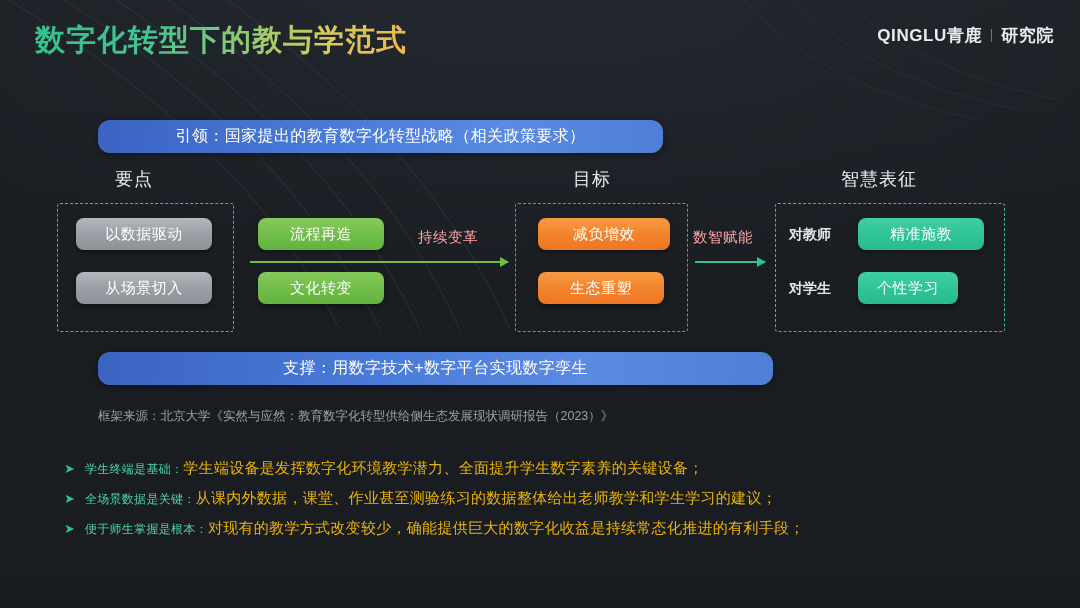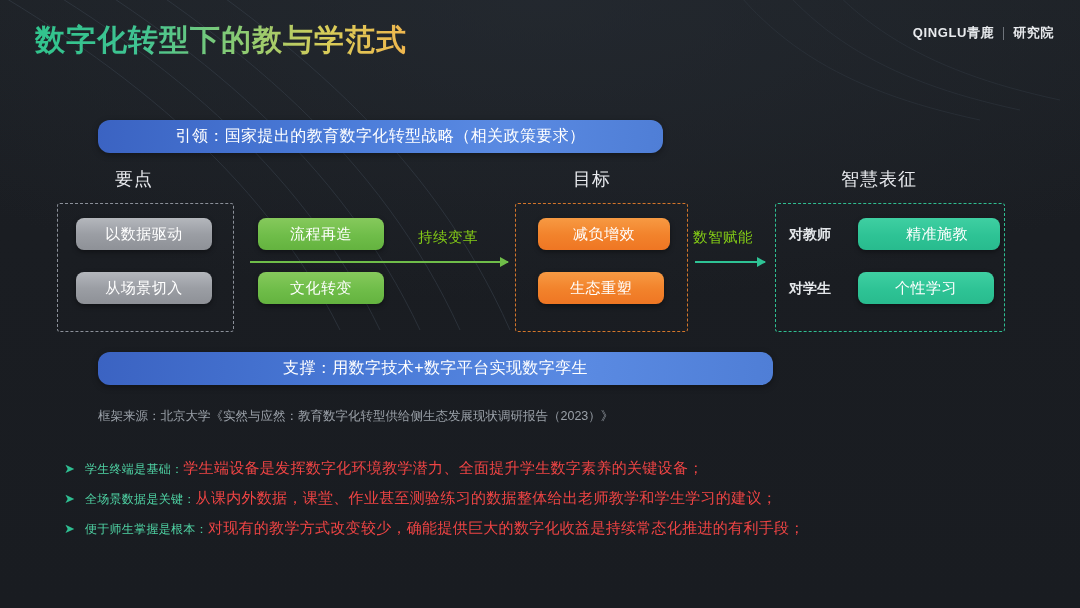--- a/index.html
+++ b/index.html
@@ -48,21 +48,21 @@
     white-space: nowrap;
   }
   .logo {
     position: absolute;
     right: 26px;
     top: 24px;
     display: flex;
     align-items: center;
     gap: 9px;
     color: #e9ebee;
-    font-size: 13px;
+    font-size: 17px;
     font-weight: bold;
     letter-spacing: 0.6px;
   }
   .logo .logo-divider {
     width: 1px;
     height: 13px;
     background: #6f747b;
   }
 
   
@@ -120,38 +120,38 @@
   .pill.green  { background: linear-gradient(180deg, #86c95c 0%, #6fbd49 55%, #64b33f 100%); }
   .pill.orange { background: linear-gradient(180deg, #f79a43 0%, #f2832c 52%, #ef7623 100%); }
   .pill.teal   { background: linear-gradient(180deg, #3fcfa2 0%, #2ec395 55%, #28bb8e 100%); }
 
   #pill-data     { left: 76px;  top: 218px; width: 136px; height: 32px; }
   #pill-scene    { left: 76px;  top: 272px; width: 136px; height: 32px; }
   #pill-process  { left: 258px; top: 218px; width: 126px; height: 32px; }
   #pill-culture  { left: 258px; top: 272px; width: 126px; height: 32px; }
   #pill-burden   { left: 538px; top: 218px; width: 132px; height: 32px; }
   #pill-ecology  { left: 538px; top: 272px; width: 126px; height: 32px; }
-  #pill-teach    { left: 858px; top: 218px; width: 126px; height: 32px; padding-left: 16px; }
-  #pill-learn    { left: 858px; top: 272px; width: 136px; height: 32px; }
+  #pill-teach    { left: 858px; top: 218px; width: 126px; height: 32px; }
+  #pill-learn    { left: 858px; top: 272px; width: 100px; height: 32px; }
 
   
   .side-label {
     position: absolute;
     color: #e4e7ea;
     font-size: 14px;
     white-space: nowrap;
     font-weight: bold;
   }
   #label-teacher { left: 789px; top: 226px; }
   #label-student { left: 789px; top: 280px; }
 
   
   .arrow-label {
     position: absolute;
-    color: #84cc16;
+    color: #fca5a5;
     font-size: 14.5px;
     white-space: nowrap;
     letter-spacing: 0.5px;
   }
   #label-change { left: 418px; top: 228px; }
   #label-empower{ left: 693px; top: 228px; }
 
   
   .arrow {
     position: absolute;
@@ -201,21 +201,21 @@
     font-size: 13px;
     margin-right: 10px;
     line-height: 1;
   }
   .bullet-key {
     color: #4fd3a4;
     font-size: 12px;
     letter-spacing: 0.3px;
   }
   .bullet-text {
-    color: #ef4444;
+    color: #eab308;
     font-size: 15px;
     letter-spacing: 0.3px;
   }
 </style>
 </head>
 <body>
 
 <div id="slide">
 
   <div class="bg-vignette"></div>

